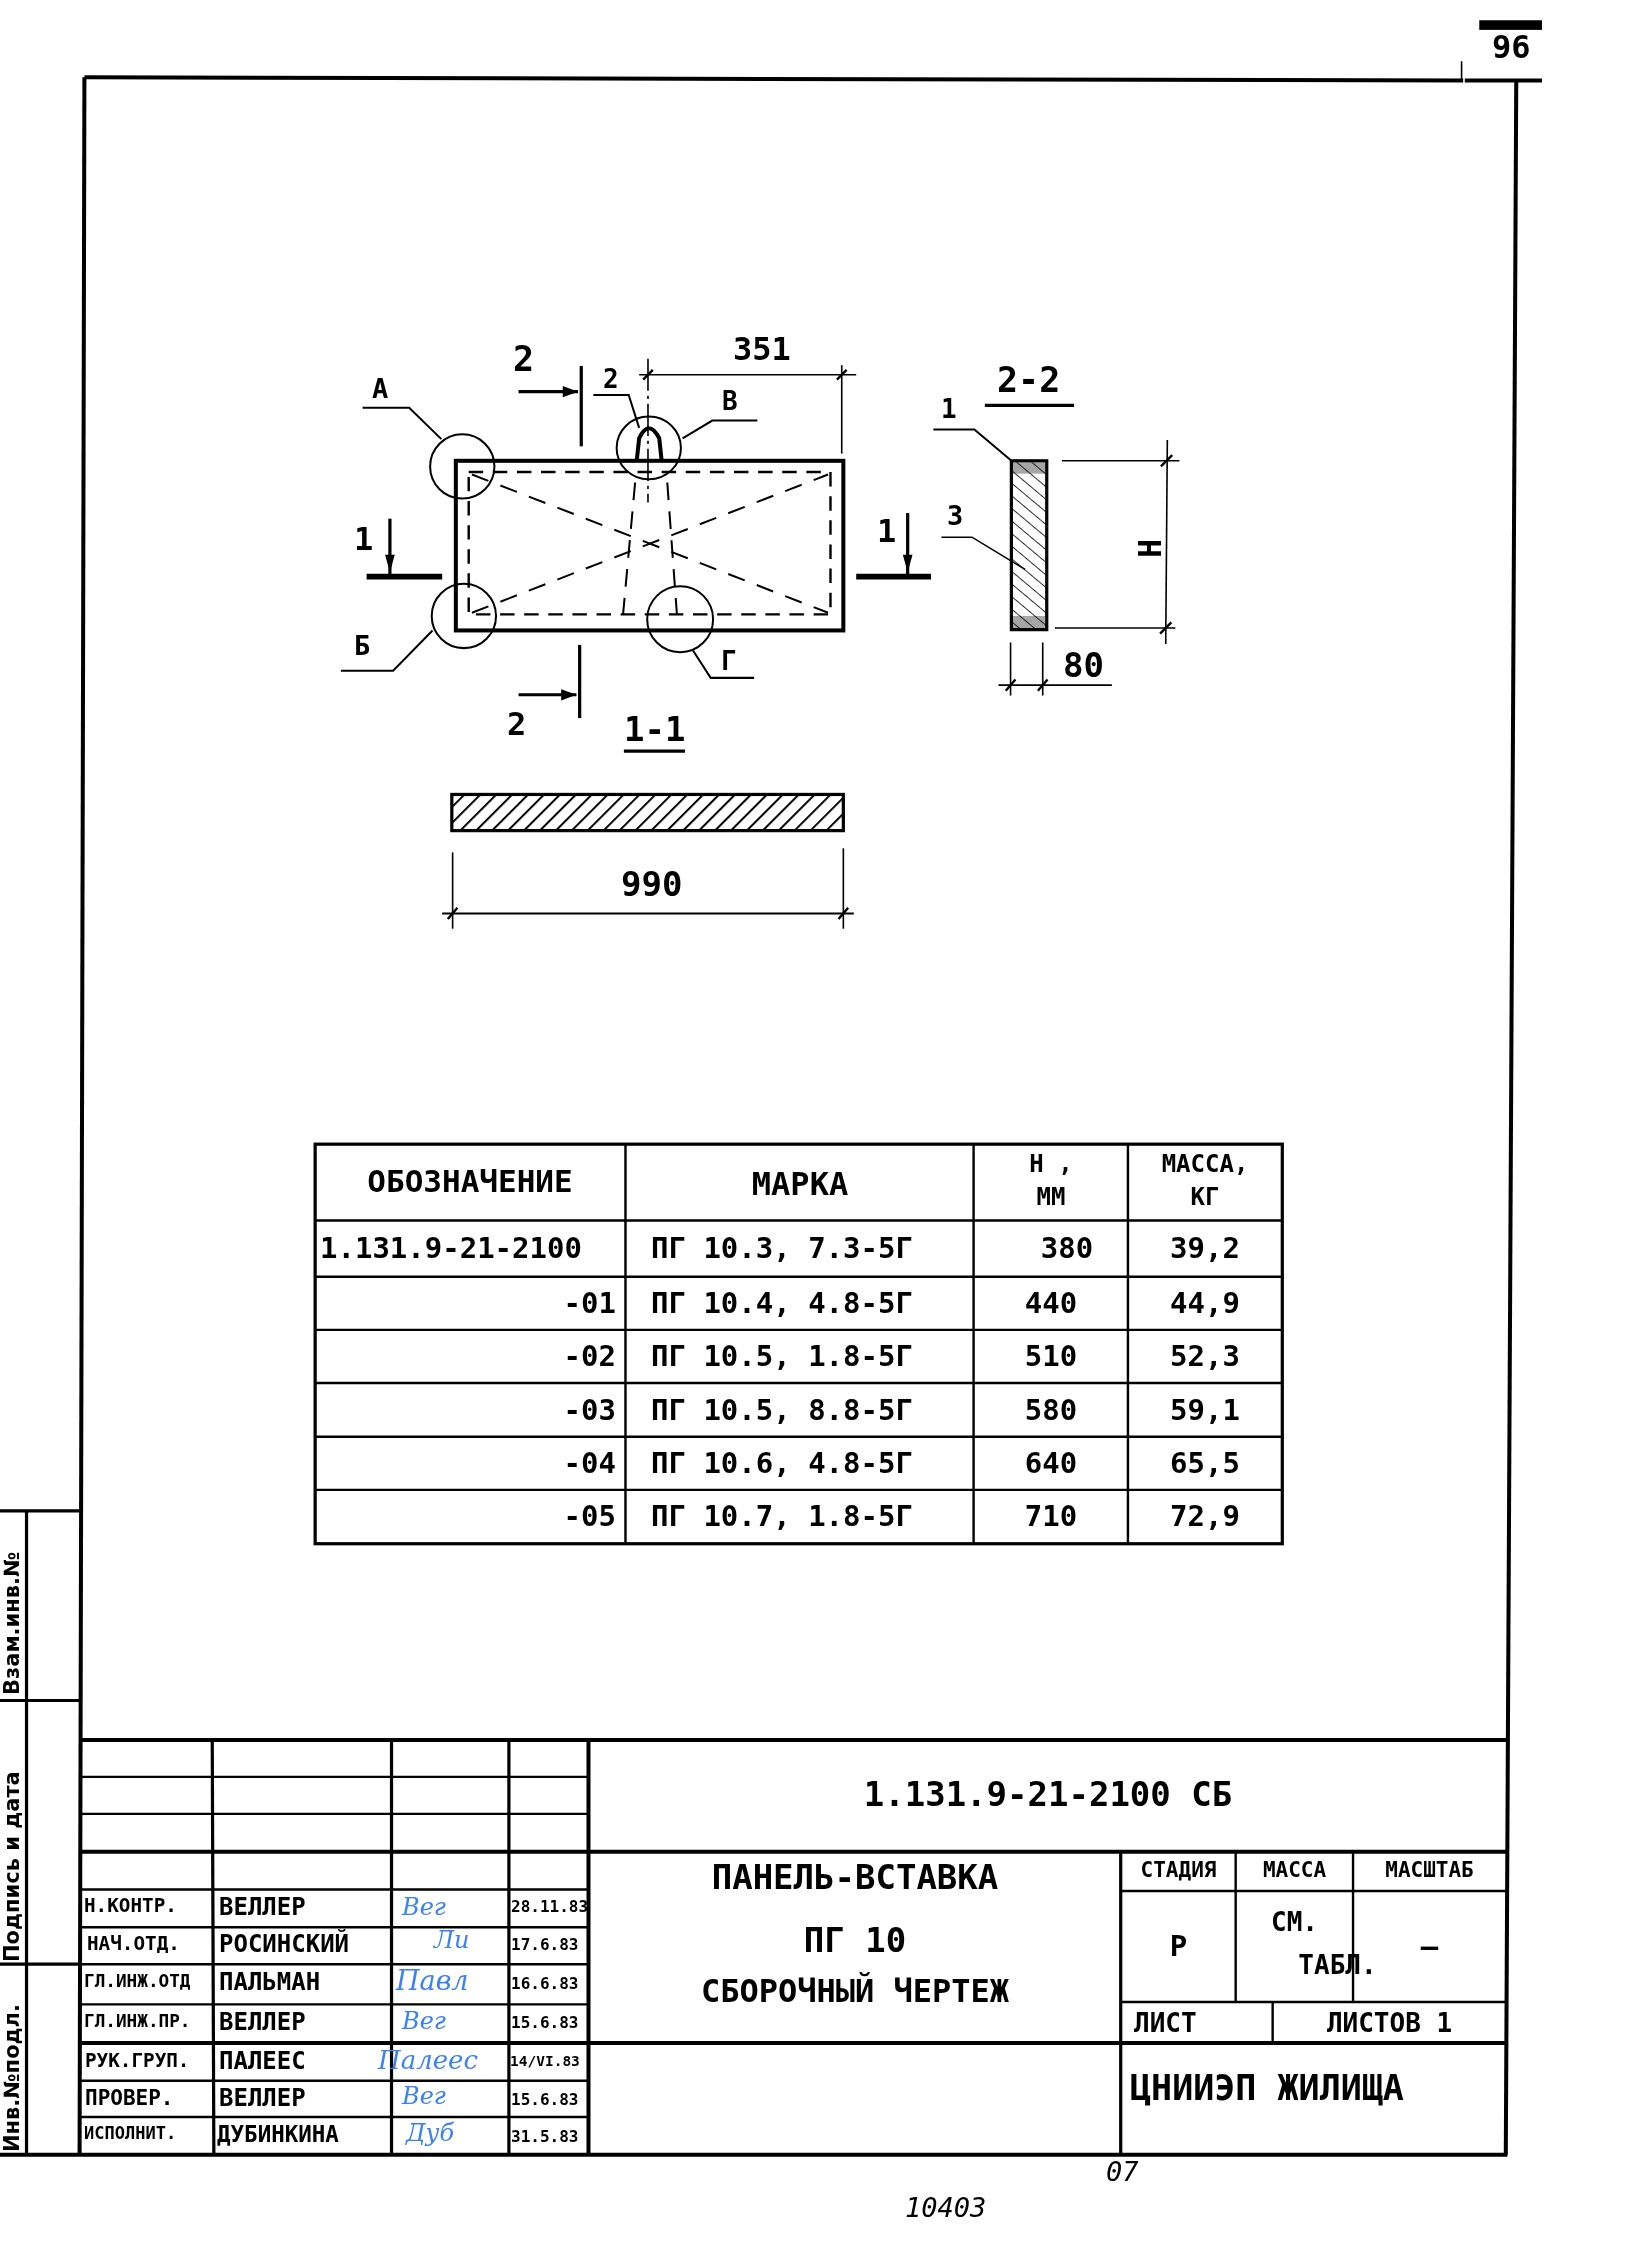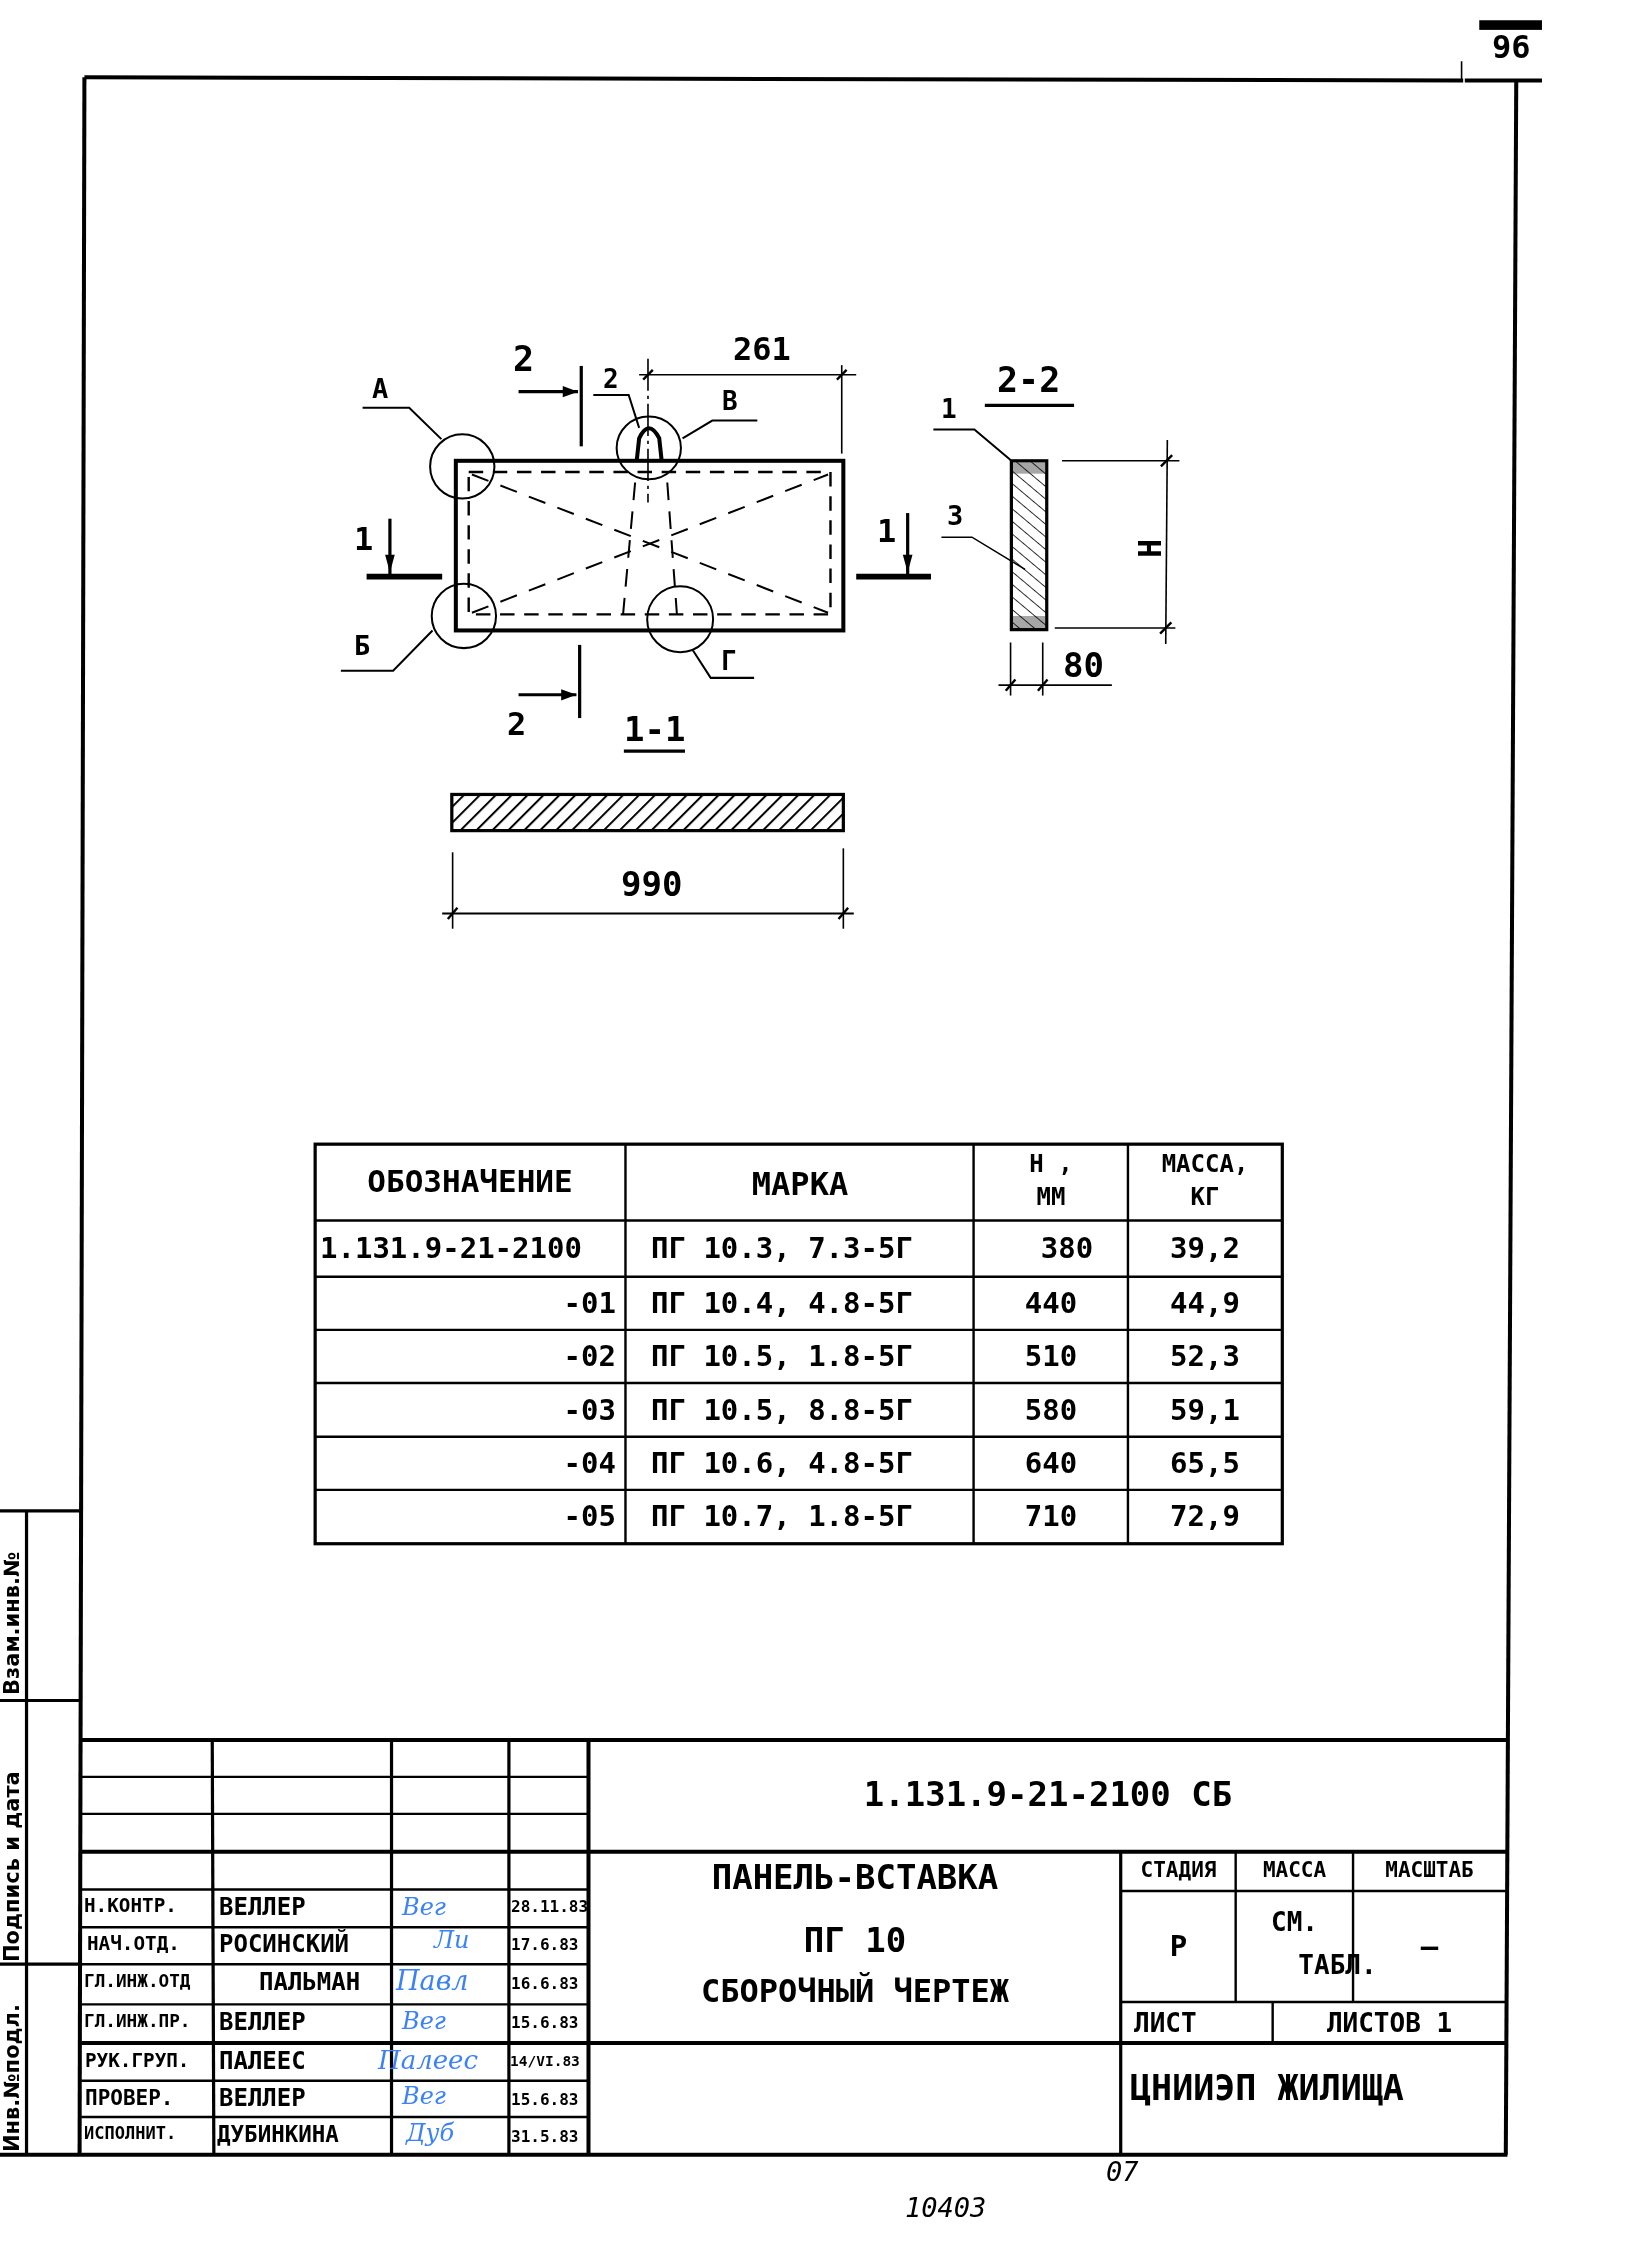--- a/index.html
+++ b/index.html
@@ -162,21 +162,21 @@
 <div>
   <div class="t" style="left:513px; top:342px; font-size:35px;">2</div>
   <div class="t" style="left:507px; top:708px; font-size:32px;">2</div>
   <div class="t" style="left:354px; top:523px; font-size:32px;">1</div>
   <div class="t" style="left:877px; top:515px; font-size:32px;">1</div>
   <div class="t" style="left:603px; top:366px; font-size:26px;">2</div>
   <div class="t" style="left:372px; top:375px; font-size:27px;">А</div>
   <div class="t" style="left:354px; top:632px; font-size:27px;">Б</div>
   <div class="t" style="left:722px; top:388px; font-size:26px;">В</div>
   <div class="t" style="left:721px; top:648px; font-size:26px;">Г</div>
-  <div class="t" style="left:733px; top:333px; font-size:32px;">261</div>
+  <div class="t" style="left:733px; top:333px; font-size:32px;">351</div>
   <div class="t" style="left:624px; top:712px; font-size:34px;">1-1</div>
   <div class="t" style="left:621px; top:867px; font-size:34px;">990</div>
   <div class="t" style="left:997px; top:363px; font-size:35px;">2-2</div>
   <div class="t" style="left:941px; top:396px; font-size:26px;">1</div>
   <div class="t" style="left:947px; top:502px; font-size:27px;">3</div>
   <div class="t" style="left:1134px; top:558px; font-size:32px; transform:rotate(-90deg); transform-origin:left top;">H</div>
   <div class="t" style="left:1063px; top:648px; font-size:34px;">80</div>
 </div>
 
 <div>
@@ -250,21 +250,21 @@
       <div class="t" style="left:511px; top:1899px; font-size:16px;">28.11.83</div>
     </div>
     <div>
       <div class="t" style="left:87px; top:1934px; font-size:19.3px; text-transform:uppercase;">Нач.отд.</div>
       <div class="t" style="left:219px; top:1932px; font-size:24px; text-transform:uppercase;">Росинский</div>
       <div class="sig" style="left:434px; top:1928px; font-size:24px;">Ли</div>
       <div class="t" style="left:511px; top:1937px; font-size:16px;">17.6.83</div>
     </div>
     <div>
       <div class="t" style="left:84px; top:1973px; font-size:17.7px; text-transform:uppercase;">Гл.инж.отд</div>
-      <div class="t" style="left:219px; top:1970px; font-size:24px; text-transform:uppercase;margin-left:40px;">Пальман</div>
+      <div class="t" style="left:219px; top:1970px; font-size:24px; text-transform:uppercase;">Пальман</div>
       <div class="sig" style="left:396px; top:1967px; font-size:27px;">Павл</div>
       <div class="t" style="left:511px; top:1976px; font-size:16px;">16.6.83</div>
     </div>
     <div>
       <div class="t" style="left:84px; top:2013px; font-size:17.7px; text-transform:uppercase;">Гл.инж.пр.</div>
       <div class="t" style="left:219px; top:2010px; font-size:24px; text-transform:uppercase;">Веллер</div>
       <div class="sig" style="left:402px; top:2009px; font-size:24px;">Вег</div>
       <div class="t" style="left:511px; top:2015px; font-size:16px;">15.6.83</div>
     </div>
     <div>

